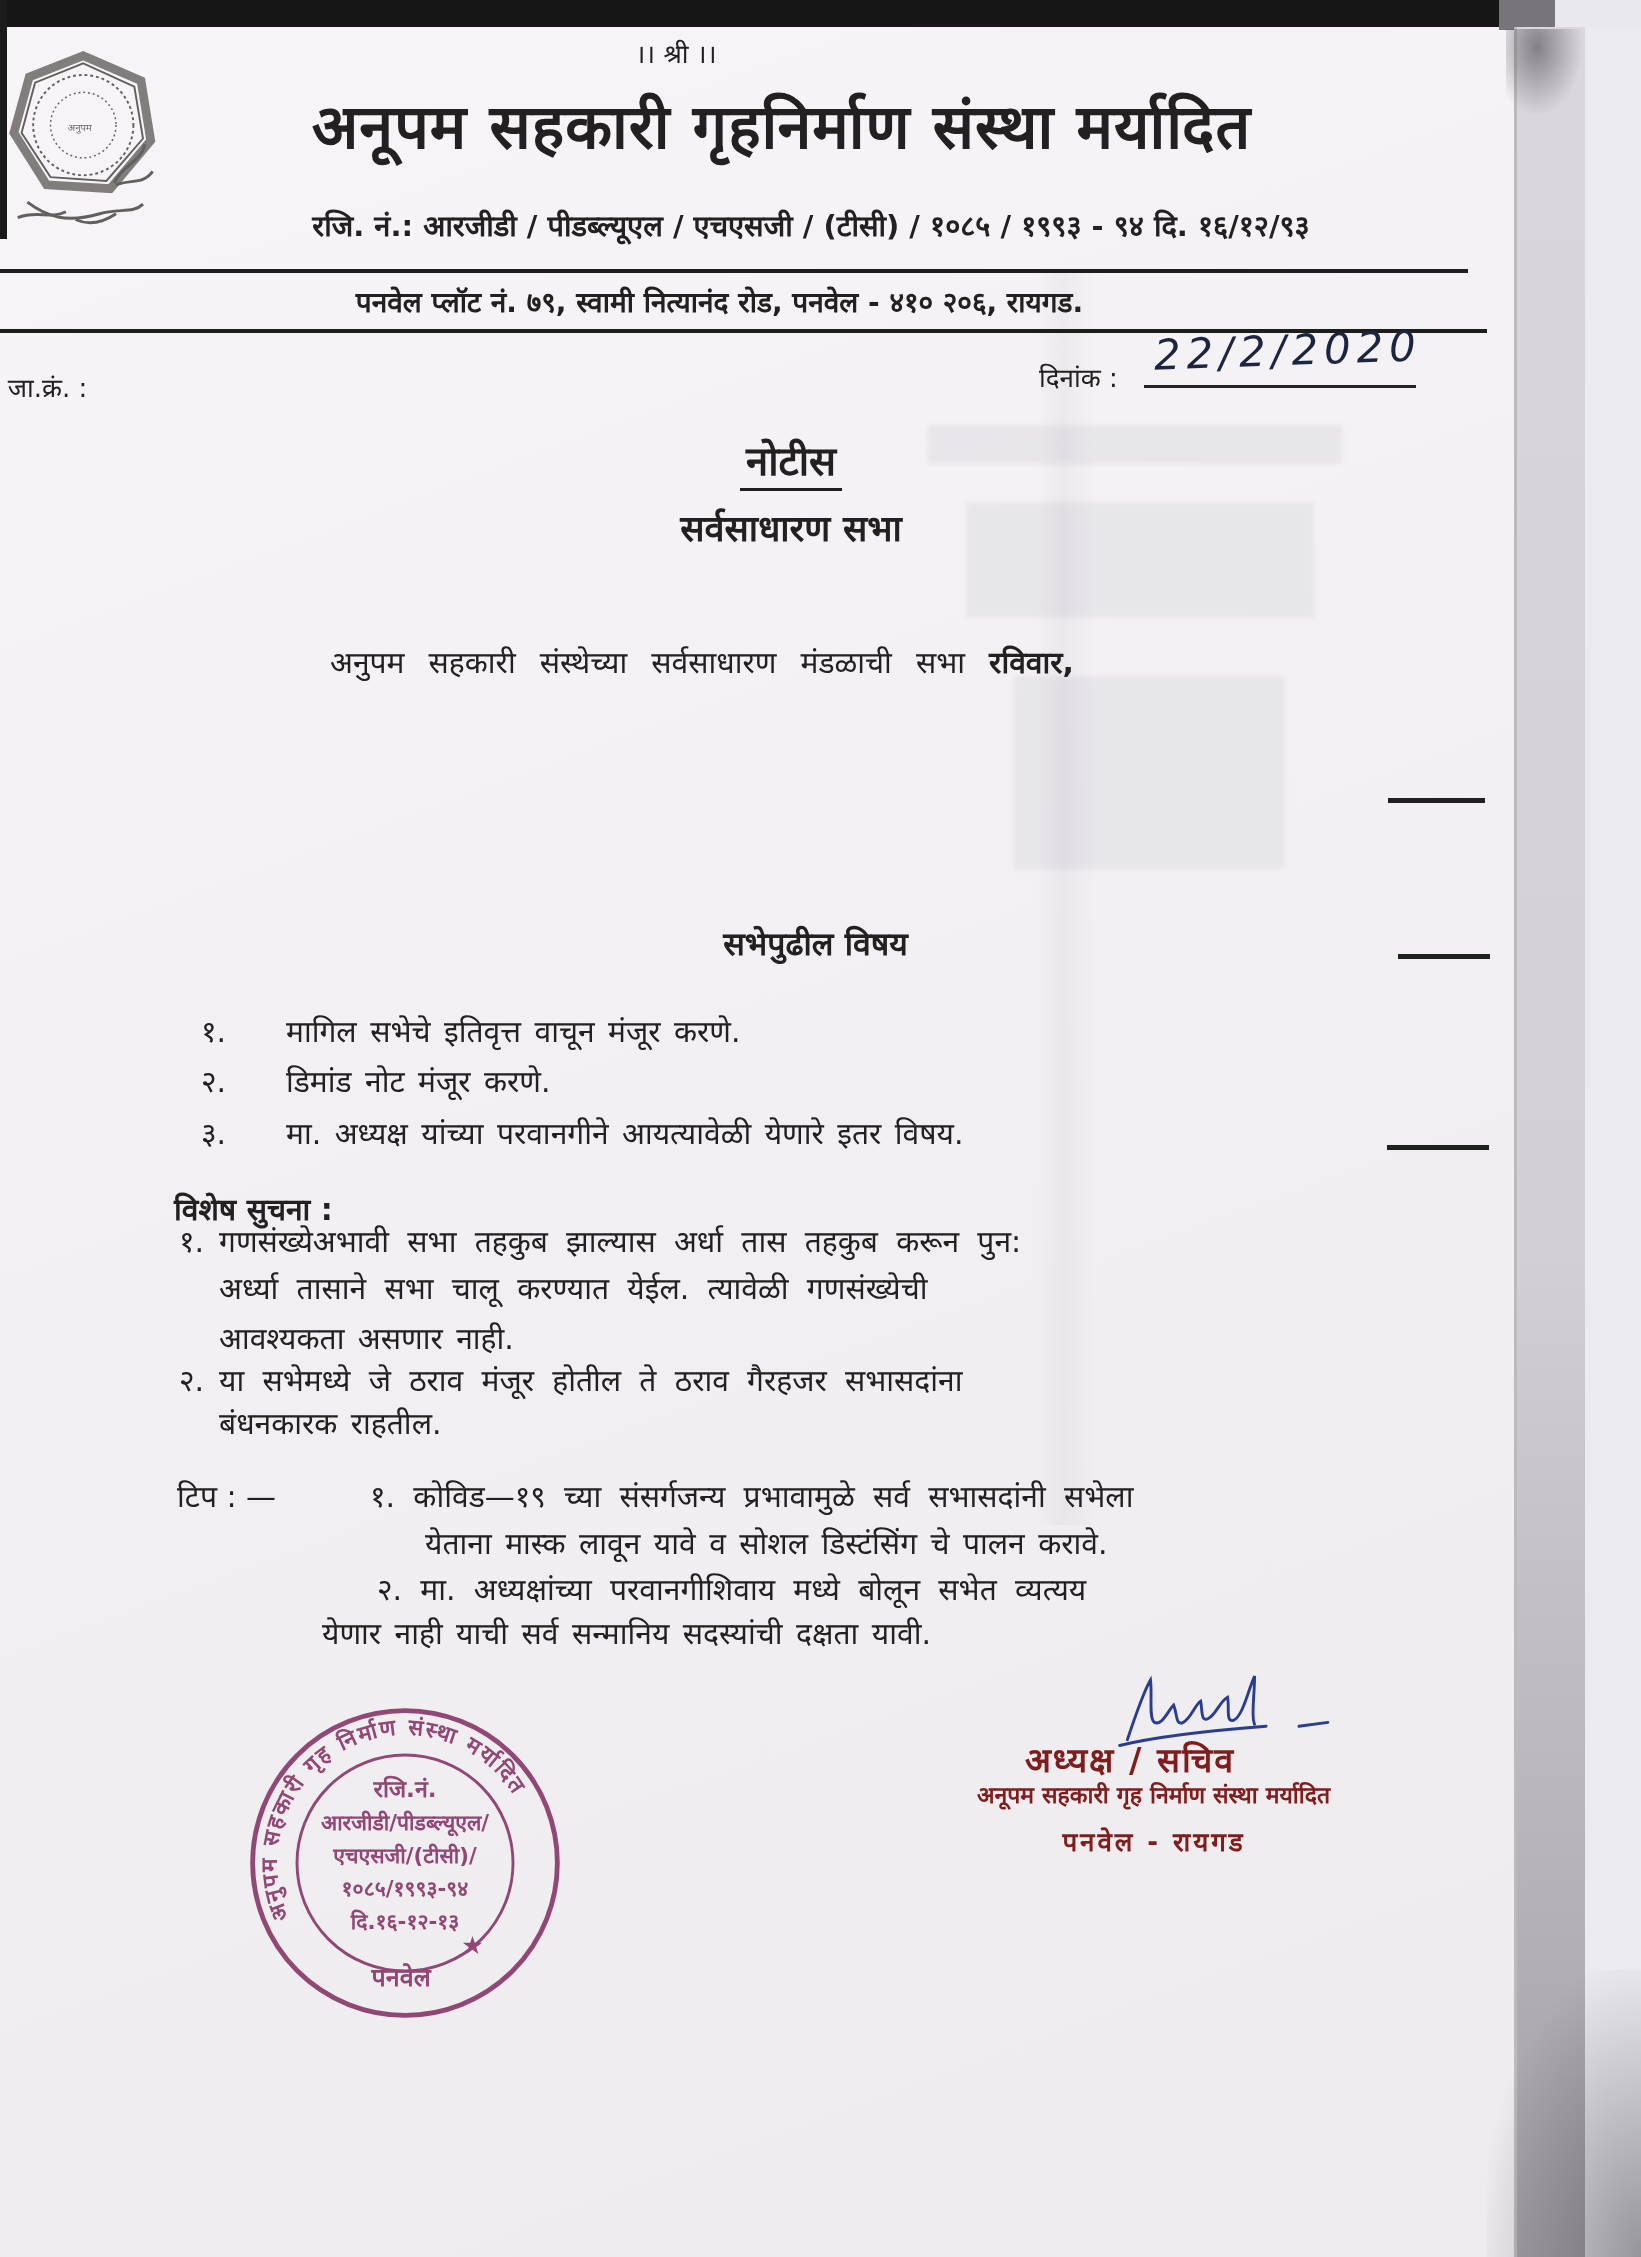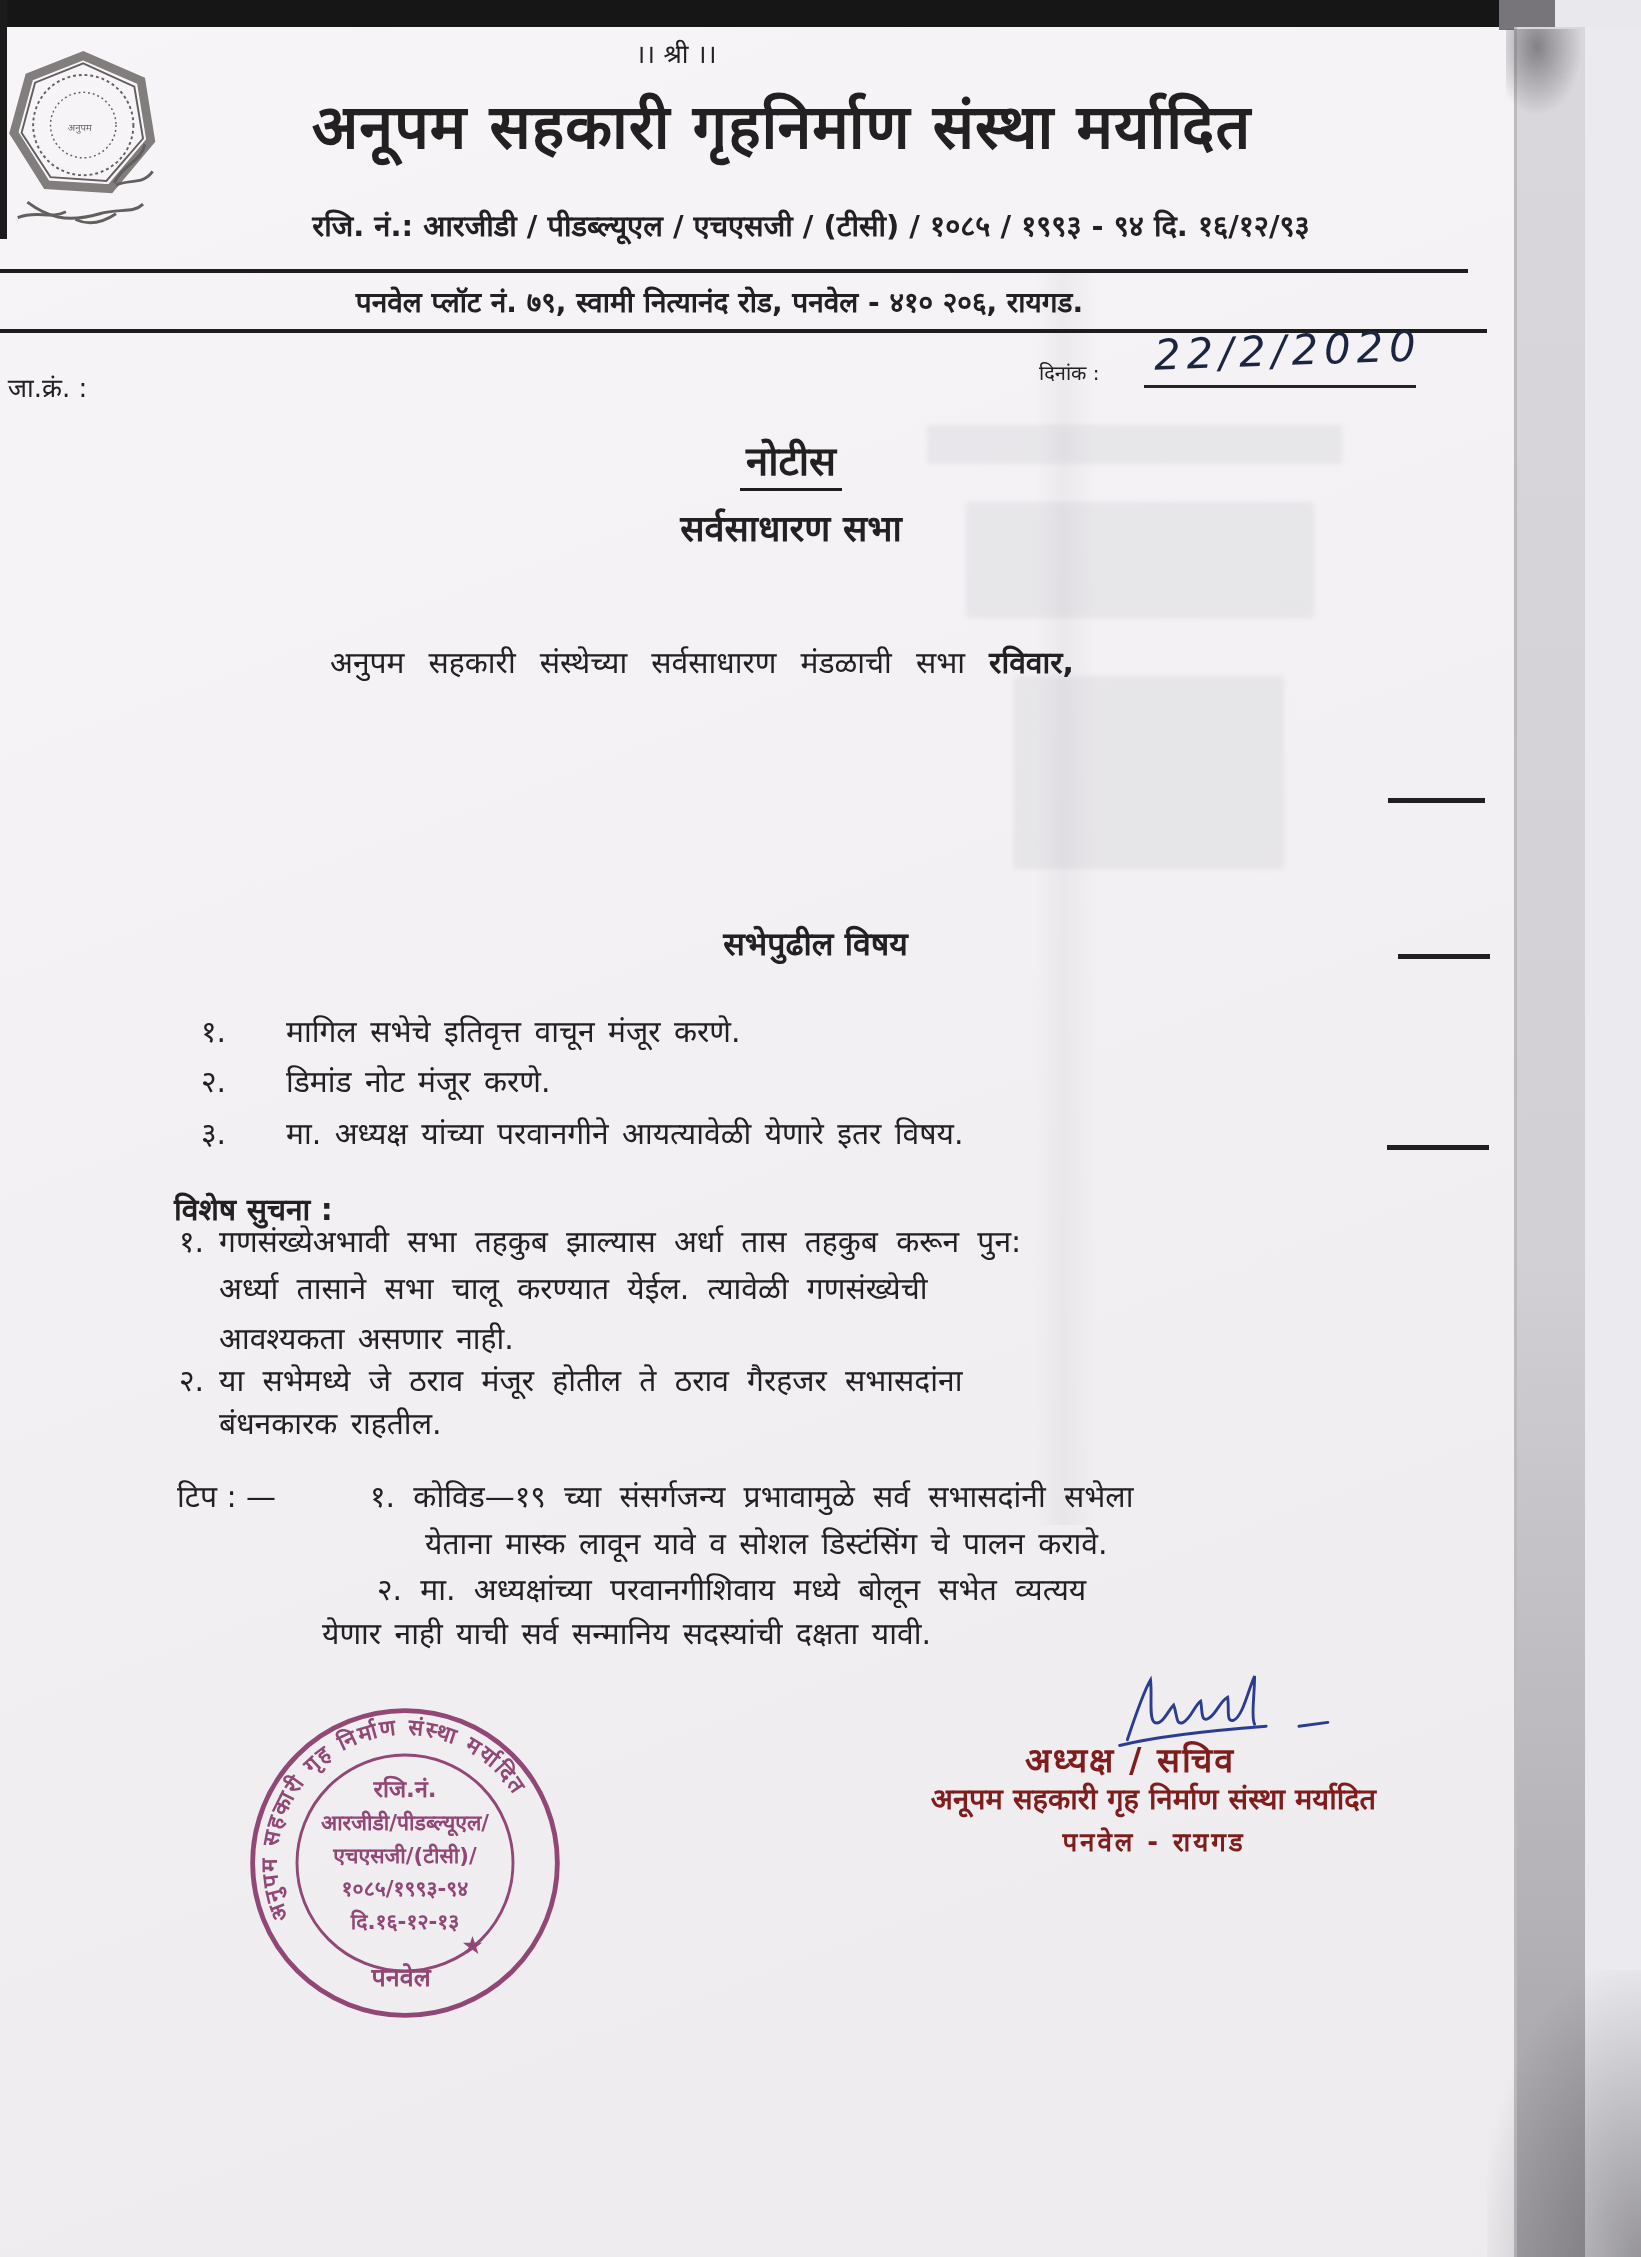--- a/index.html
+++ b/index.html
@@ -34,33 +34,33 @@
   .b{font-weight:700;}
   .center{text-align:center;}
   .ws1{word-spacing:14.5px;}
   .ws2{word-spacing:8.7px;}
   .ws3{word-spacing:3.9px;}
   #shri{left:541px;top:35px;width:270px;font-size:26px;}
   #orgtitle{left:154px;top:83px;width:1255px;font-size:61px;letter-spacing:1px;}
   #regline{left:145px;top:205px;width:1332px;font-size:29px;}
   #address{left:0;top:282px;width:1439px;font-size:28px;}
   #outno{left:7.7px;top:369px;font-size:26px;}
-  #datelabel{left:1039px;top:359px;font-size:20px;}
+  #datelabel{left:1039px;top:359px;font-size:26px;}
   #dateval{left:1154px;top:326px;font-size:42px;color:#1c2540;
            font-style:italic;letter-spacing:5.8px;transform:rotate(-2deg);}
   #dateline{left:1144px;top:385px;width:272px;height:2.9px;background:#24242a;}
   #ntitle{left:154px;top:432px;width:1274px;font-size:40px;}
   #ntitle span{border-bottom:3.9px solid #1d1d1d;padding:0 5.8px 3.9px 5.8px;}
   #nsub{left:154px;top:503px;width:1274px;font-size:36px;}
   .bodyline{font-size:30px;}
   #agheading{left:154px;top:921px;width:1323px;font-size:32px;}
   .num{font-size:30px;}
   .purple{color:#7f1d1d;}
   #role{left:985px;top:1736px;width:290px;font-size:34px;letter-spacing:1.9px;}
-  #sigorg{left:893px;top:1778px;width:521px;font-size:29px;}
+  #sigorg{left:893px;top:1778px;width:521px;font-size:23px;}
   #sigplace{left:1048px;top:1823px;width:212px;font-size:26px;letter-spacing:2.9px;}
 </style>
 </head>
 <body>
 
 <div id="stage">
 
   <div id="paper" class="abs noint"></div>
 
   <div id="topbar" class="abs"></div>

